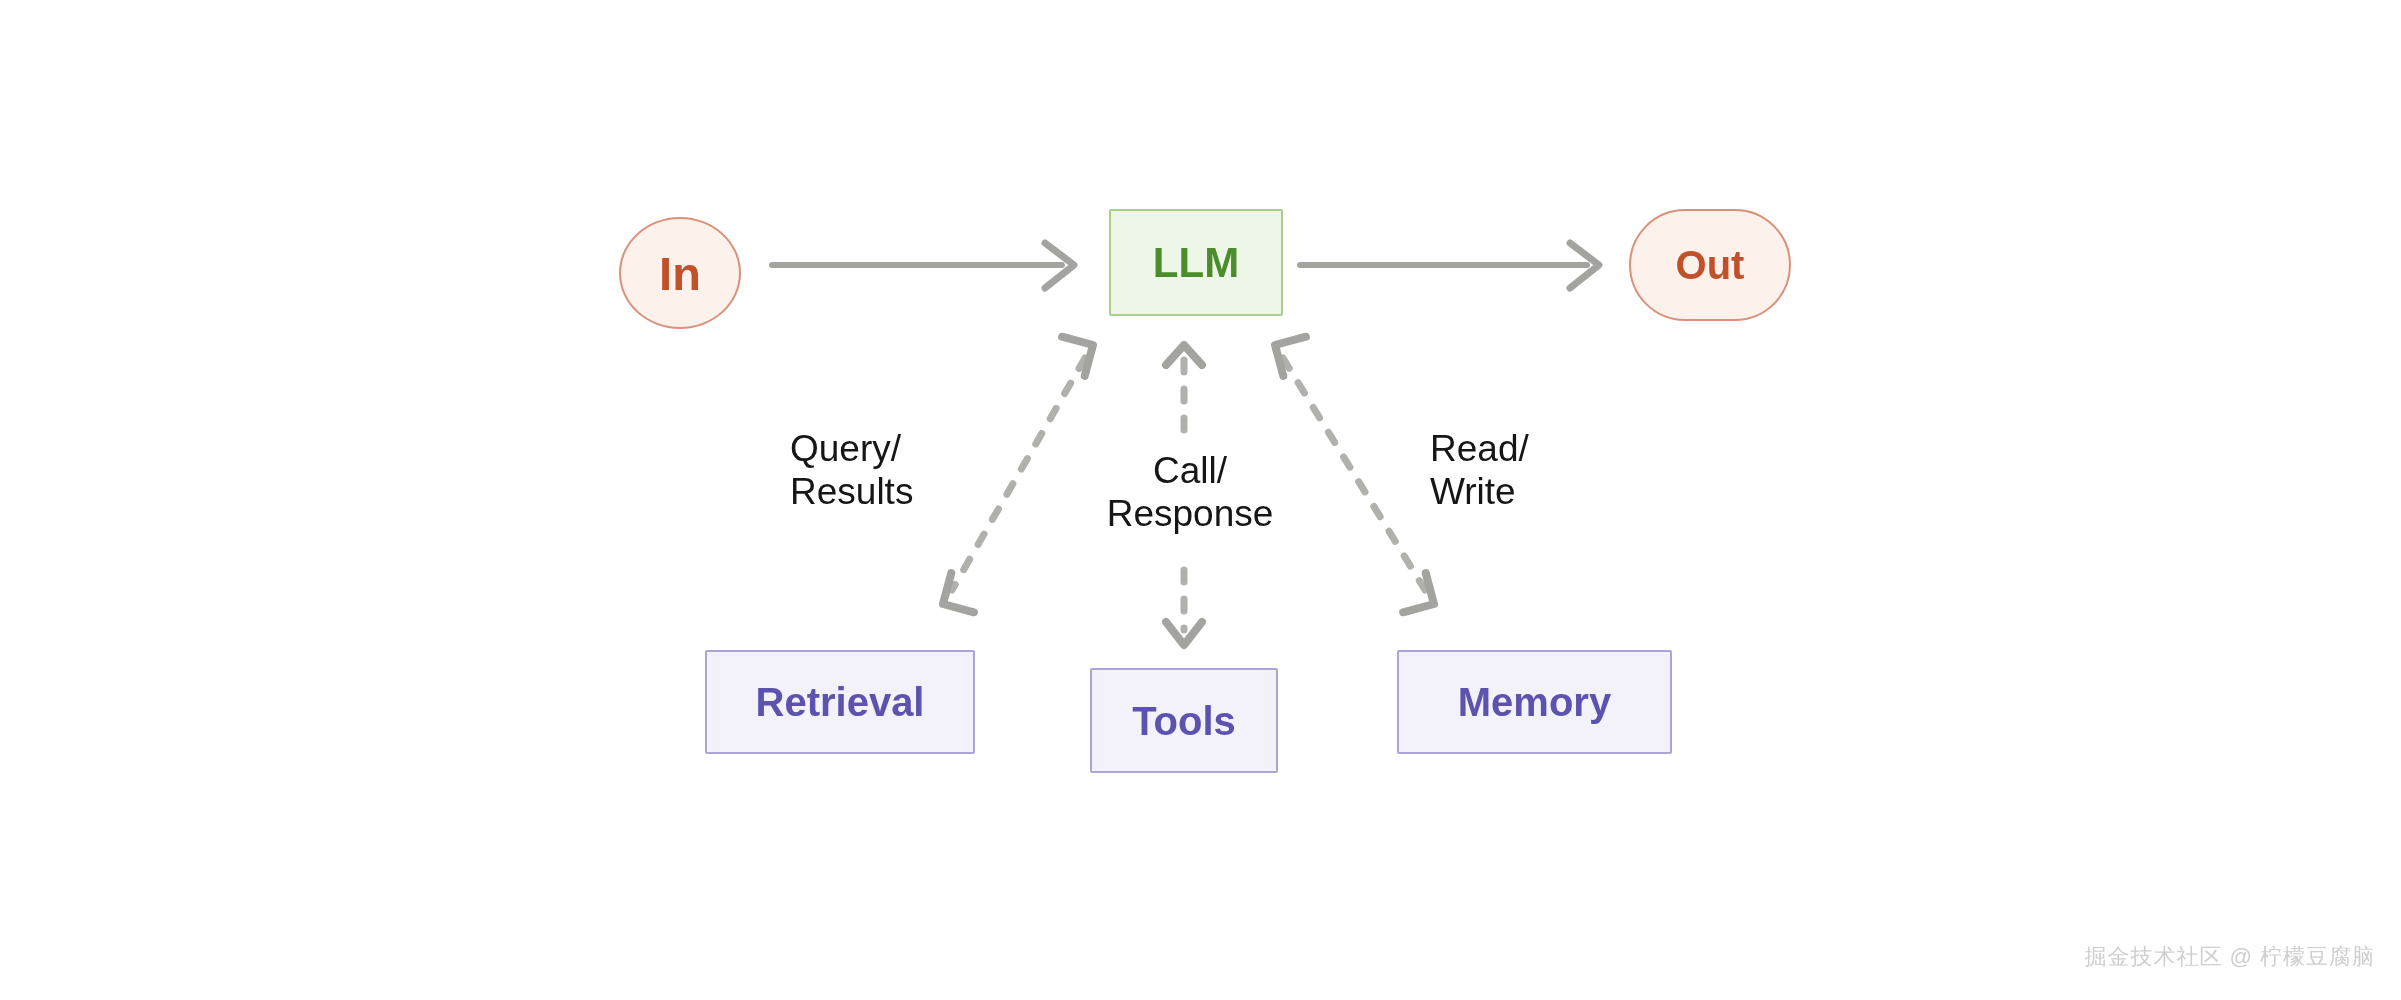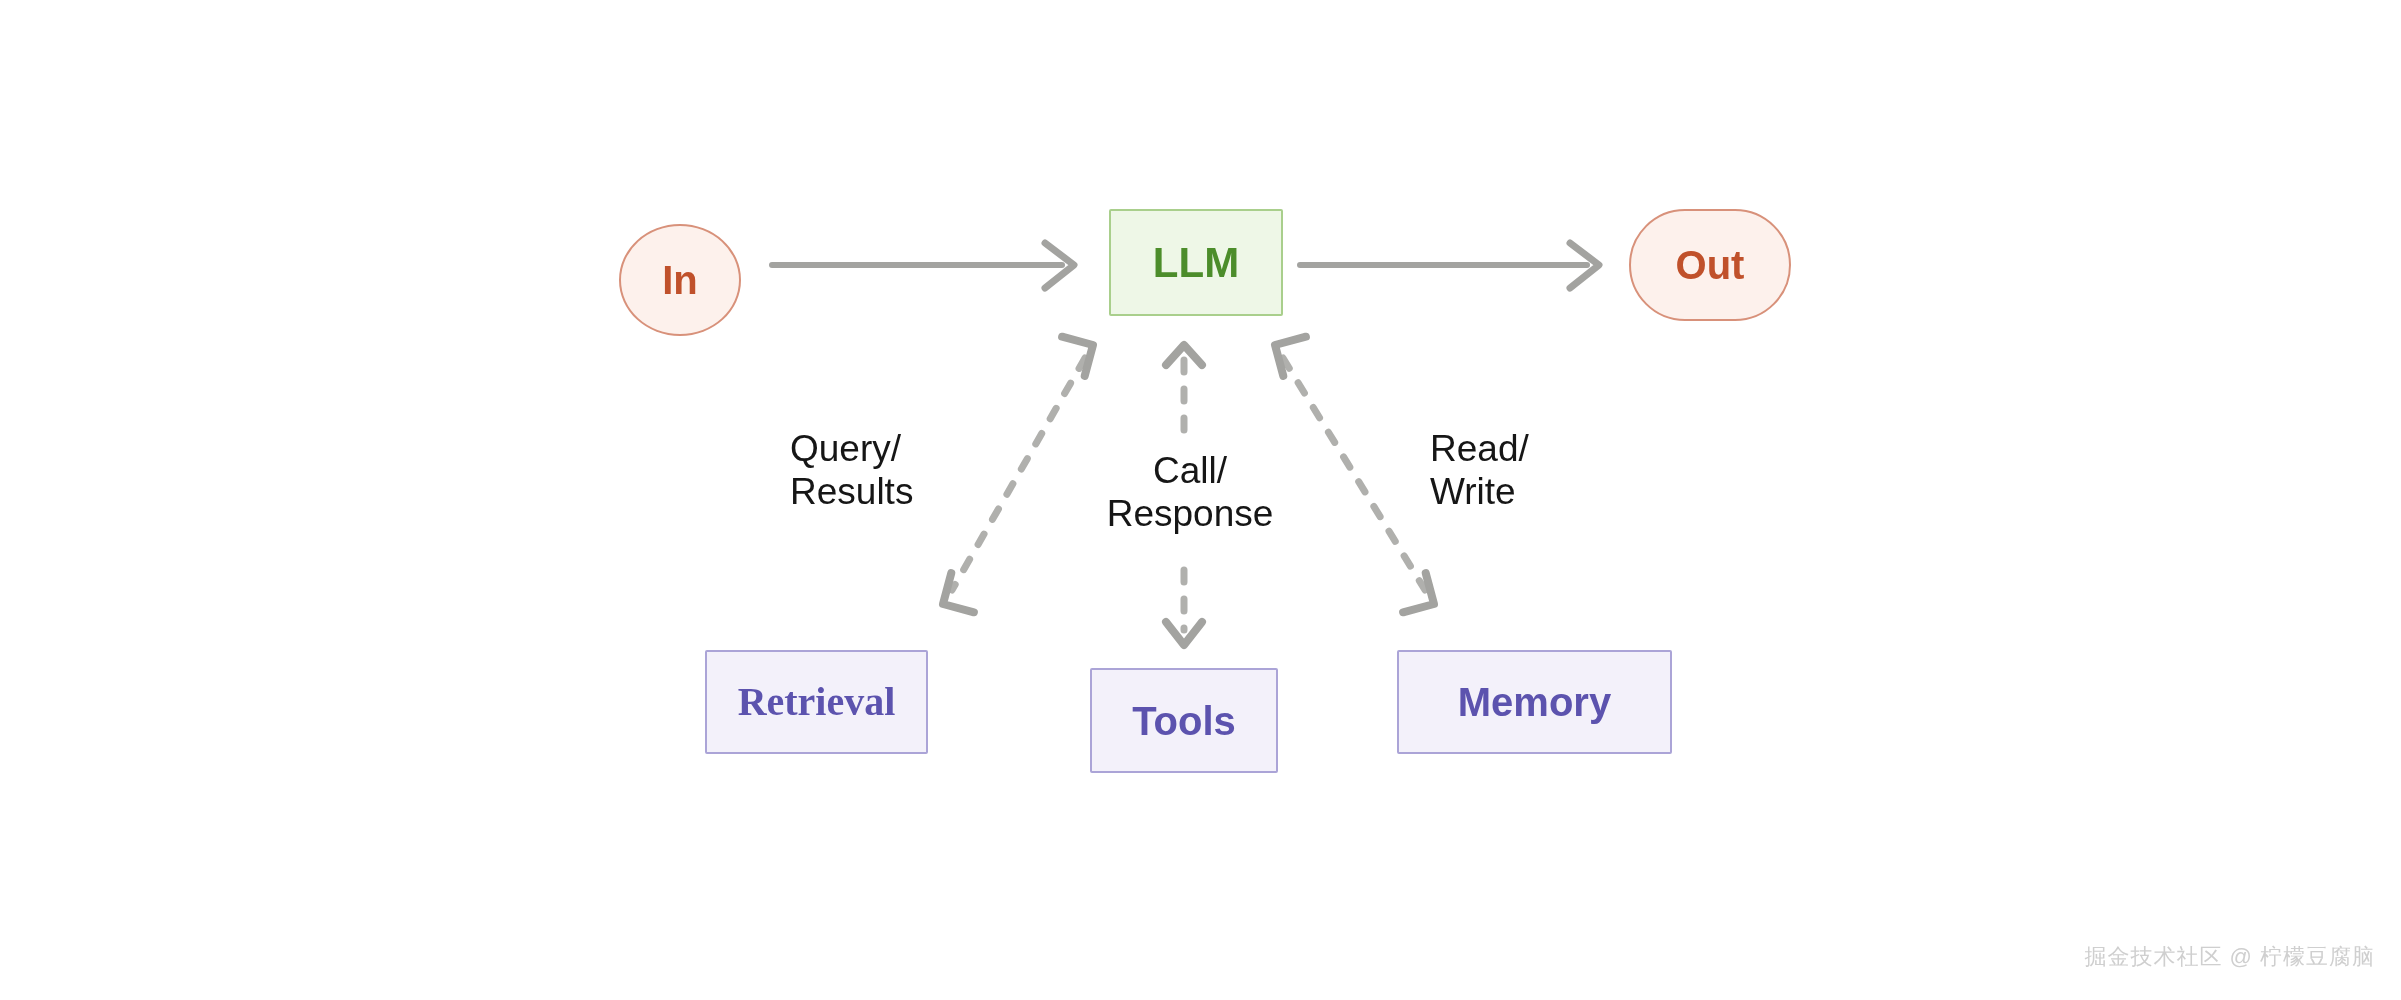--- a/index.html
+++ b/index.html
@@ -42,25 +42,25 @@
   
   .io-shape {
     background: #fdf1ec;
     border: 2px solid #d8917a;
     color: #c0512b;
     font-weight: 700;
   }
 
   #node-in {
     left: 619px;
-    top: 224px;
+    top: 217px;
     width: 122px;
     height: 112px;
     border-radius: 50%;
-    font-size: 40px;
+    font-size: 47px;
   }
 
   #node-out {
     left: 1629px;
     top: 209px;
     width: 162px;
     height: 112px;
     border-radius: 56px;
     font-size: 40px;
   }
@@ -86,23 +86,22 @@
     border: 2px solid #aba4d7;
     color: #5c53ae;
     font-weight: 700;
     font-size: 40px;
     border-radius: 2px;
   }
 
   #node-retrieval {
     left: 705px;
     top: 650px;
-    width: 223px;
+    width: 270px;
     height: 104px;
-    font-family: Liberation Serif, serif;
   }
 
   #node-tools {
     left: 1090px;
     top: 668px;
     width: 188px;
     height: 105px;
   }
 
   #node-memory {

